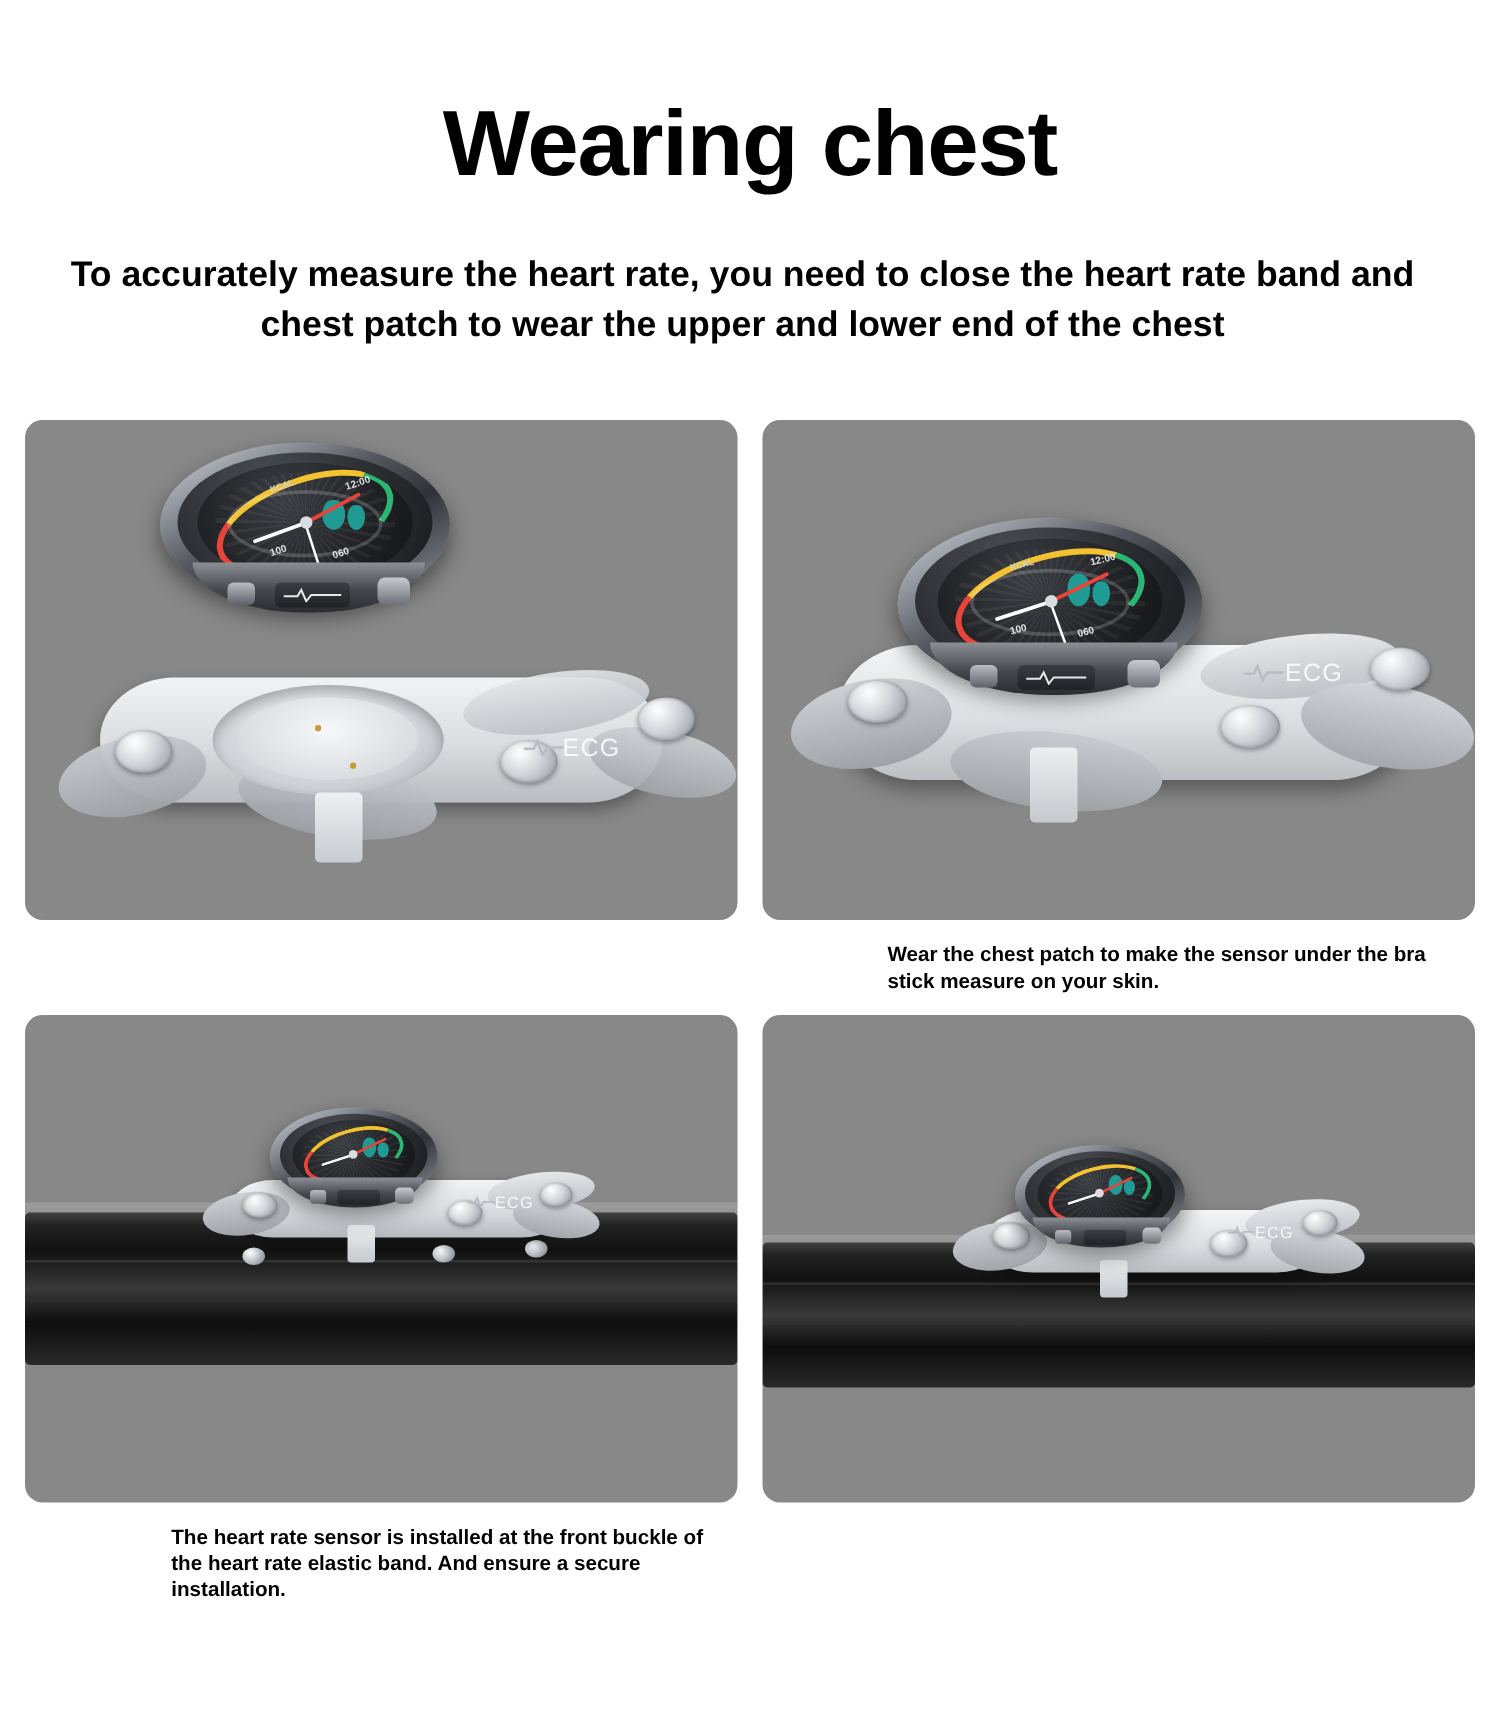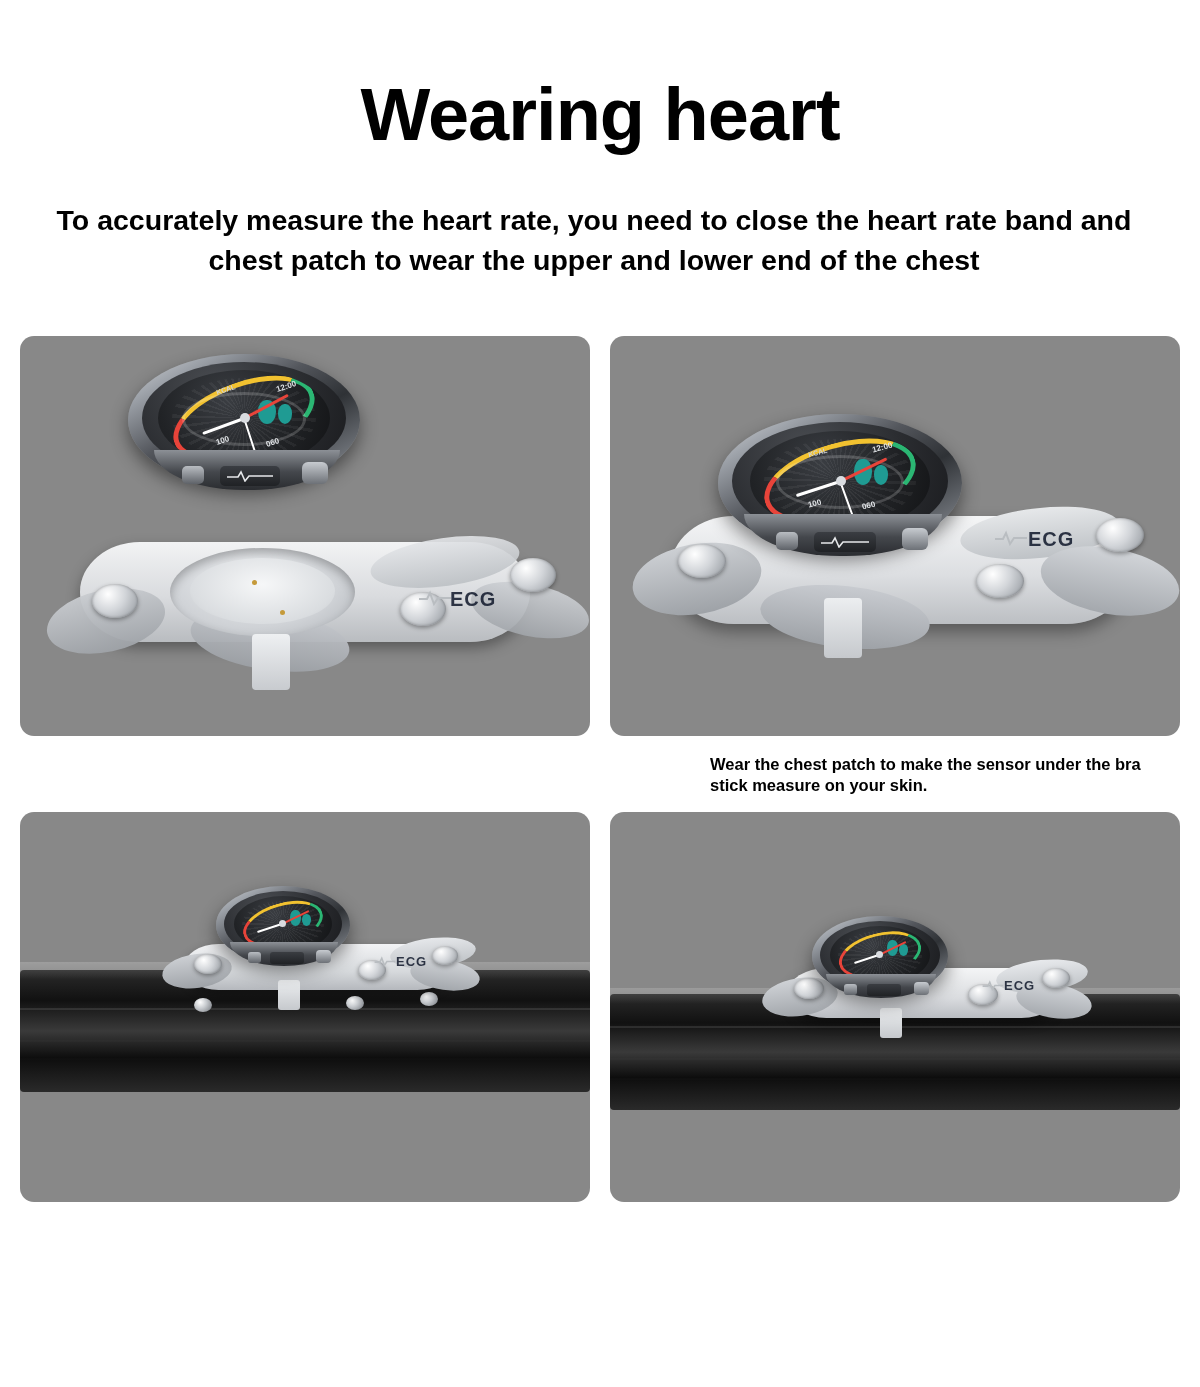--- a/index.html
+++ b/index.html
@@ -125,22 +125,22 @@
   .patch-wrap { position: absolute; }
   .snap {
     position: absolute;
     border-radius: 50%;
     background: radial-gradient(circle at 35% 30%, #ffffff 0%, #d2d5d9 45%, #8e9399 100%);
     box-shadow: inset 0 0 3px rgba(0,0,0,.35), 0 2px 4px rgba(0,0,0,.35);
   }
   .ecg-text {
     position: absolute;
     font-size: 20px;
-    font-weight: bold;
-    color: #0f172a;
+    font-weight: normal;
+    color: #ffffff;
     letter-spacing: 1px;
     opacity: .85;
     text-align: right;
   }
 
   
   .belt {
     position: absolute;
     background: linear-gradient(180deg,#2b2b2b 0%, #111111 25%, #3a3a3a 50%, #0d0d0d 72%, #2a2a2a 100%);
   }
@@ -153,21 +153,21 @@
     position: absolute;
     border-radius: 50%;
     background: radial-gradient(circle at 35% 30%, #ffffff 0%, #c9ccd0 40%, #70747a 100%);
   }
 </style>
 </head>
 <body>
 
 <div class="page">
 
-  <h1 class="title">Wearing heart</h1>
+  <h1 class="title">Wearing chest</h1>
   <p class="subtitle">To accurately measure the heart rate, you need to close the heart rate band and chest patch to wear the upper and lower end of the chest</p>
 
   <div class="grid">
 
     <div class="cell">
       <div class="photo">
 
         <div class="patch-wrap" style="left:20px; top:178px; width:530px; height:190px;">
 
           <div style="position:absolute;left:40px;top:28px;width:450px;height:100px;border-radius:60px/50px;background:linear-gradient(180deg,#f2f3f4 0%,#d9dbde 55%,#b9bcc0 100%);box-shadow:0 6px 14px rgba(0,0,0,.35);"></div>
@@ -311,20 +311,21 @@
             <div class="hand" style="left:48px;top:27px;width:26px;height:2px;transform:rotate(162deg);"></div>
             <div class="hub" style="left:45px;top:24px;width:7px;height:7px;"></div>
           </div>
           <div style="position:absolute;left:14px;top:56px;width:108px;height:24px;border-radius:0 0 54px 54px/0 0 24px 24px;background:linear-gradient(180deg,#8c9096 0%,#44474c 55%,#2a2c30 100%);"></div>
           <div class="btn-s" style="left:32px;top:66px;width:13px;height:11px;border-radius:3px;"></div>
           <div class="crown" style="left:100px;top:64px;width:15px;height:13px;border-radius:4px;"></div>
           <div style="position:absolute;left:54px;top:66px;width:34px;height:12px;border-radius:3px;background:linear-gradient(180deg,#3a3d42,#202225);"></div>
         </div>
 
       </div>
+      <p class="caption cap-left">The heart rate sensor is installed at the front buckle of the heart rate elastic band. And ensure a secure installation.</p>
     </div>
 
     <div class="cell" style="margin-top:16px;">
       <div class="photo tall">
 
         <div class="belt" style="left:0px;top:182px;width:570px;height:116px;border-radius:4px;"></div>
         <div class="belt-stitch" style="left:0;top:214px;width:570px;"></div>
         <div class="belt-stitch" style="left:0;top:246px;width:570px;opacity:.16;"></div>
         <div class="belt-stitch" style="left:0;top:266px;width:570px;opacity:.10;"></div>
         <div style="position:absolute;left:0;top:176px;width:570px;height:16px;background:linear-gradient(180deg,rgba(255,255,255,.16),rgba(255,255,255,0));"></div>

